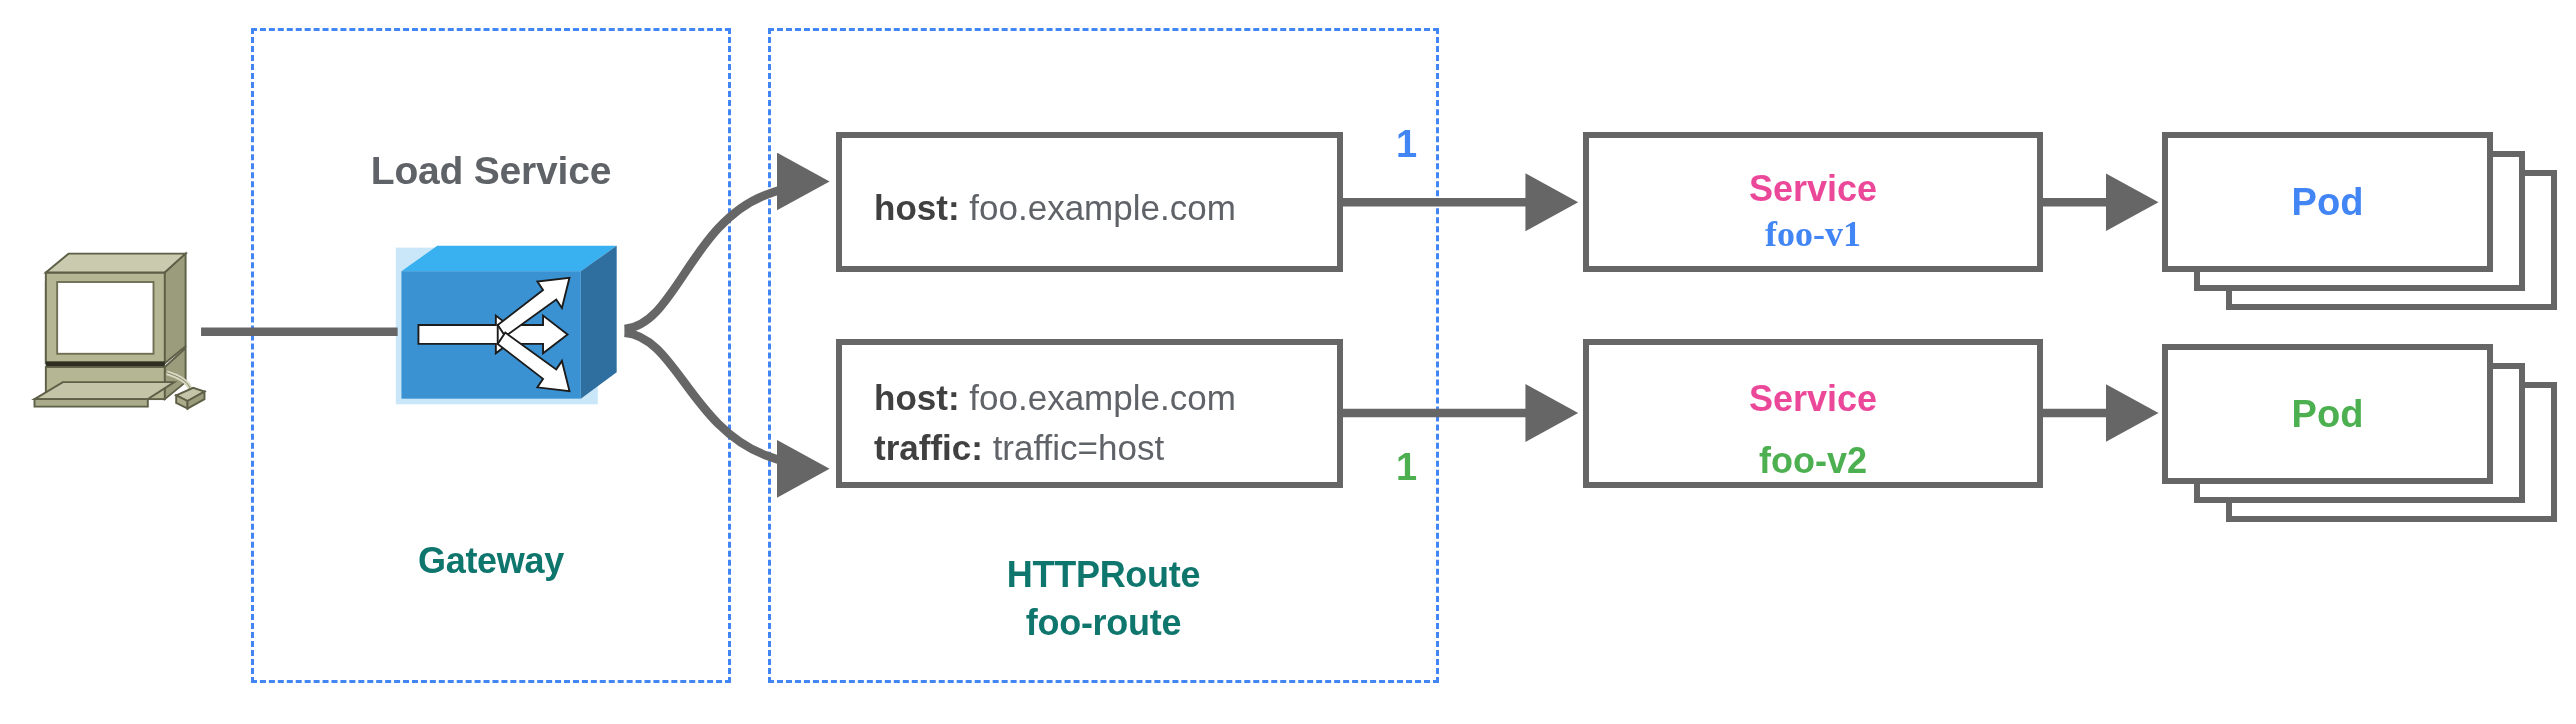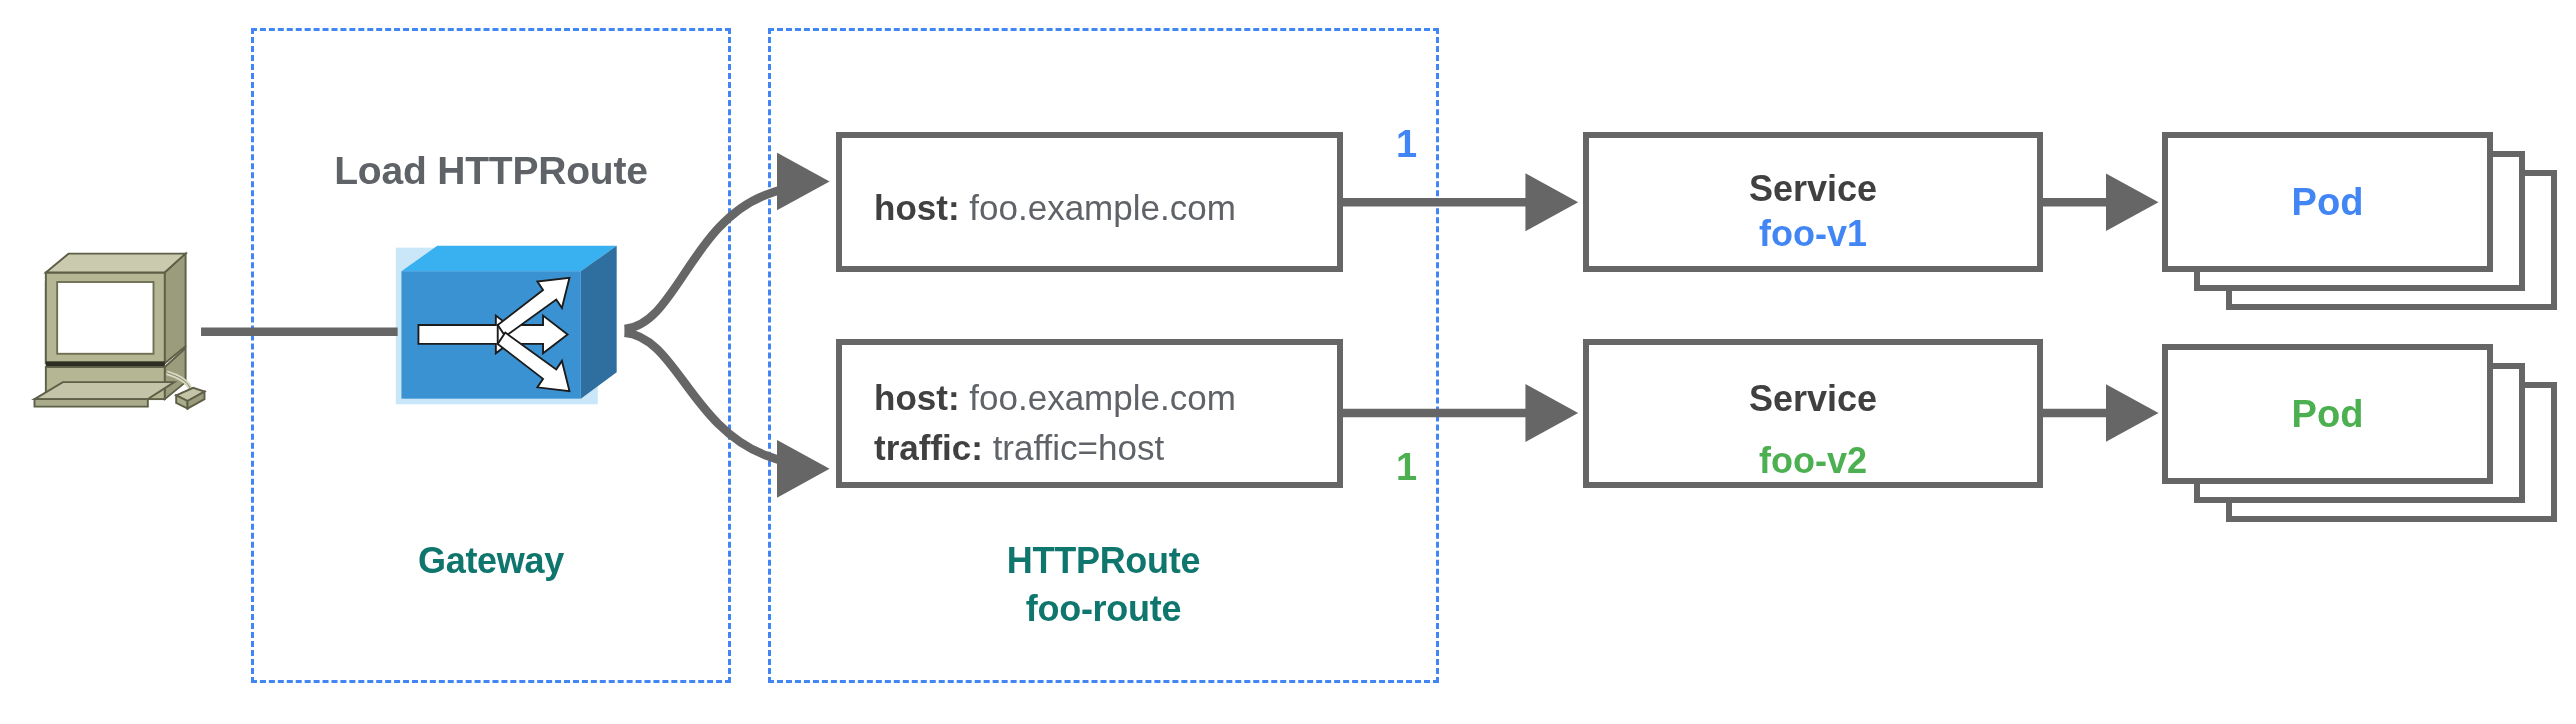--- a/index.html
+++ b/index.html
@@ -47,21 +47,21 @@
     position: absolute;
     left: 0; right: 0;
     text-align: center;
     font-size: 36px;
     color: #5f6368;
     line-height: 1.36;
     white-space: nowrap;
   }
   .blue { color: #4285f4; font-weight: bold; }
   .green { color: #4caf50; font-weight: bold; }
-  .gray-strong { color: #404040; font-weight: bold; }
+  .gray-strong { color: #ec4899; font-weight: bold; }
 
   
   .routetext {
     position: absolute;
     font-size: 35px;
     color: #5f6368;
     line-height: 1.42;
     white-space: nowrap;
   }
   .routetext .k { font-weight: bold; color: #404040; }
@@ -144,21 +144,21 @@
     <polygon points="10,160 130,160 130,168 10,168" fill="#aaab8b" stroke="#5d5f47" stroke-width="2"></polygon>
 
     <path d="M150,132 C176,140 180,152 170,160" fill="none" stroke="#d8d9c2" stroke-width="5"></path>
     <path d="M150,132 C176,140 180,152 170,160" fill="none" stroke="#7c7d62" stroke-width="1"></path>
 
     <polygon points="160,156 178,148 190,152 172,162" fill="#c3c4a8" stroke="#5d5f47" stroke-width="2"></polygon>
     <polygon points="160,156 172,162 172,170 160,164" fill="#aaab8b" stroke="#5d5f47" stroke-width="2"></polygon>
     <polygon points="172,162 190,152 190,160 172,170" fill="#9b9c7c" stroke="#5d5f47" stroke-width="2"></polygon>
   </svg>
 
-  <div class="lb-title" style="left:251px; top:149px; width:480px;">Load HTTPRoute</div>
+  <div class="lb-title" style="left:251px; top:149px; width:480px;">Load Service</div>
 
   <svg class="icon-svg" style="left:392px; top:238px; width:236px; height:175px;" viewBox="0 0 250 185">
 
     <rect x="4" y="10" width="214" height="166" fill="#9fd3f5" opacity="0.55"></rect>
 
     <polygon points="10,35 48,8 238,8 200,35" fill="#39b0ef"></polygon>
 
     <polygon points="200,35 238,8 238,142 200,170" fill="#2e6fa0"></polygon>
 
     <rect x="10" y="35" width="190" height="135" fill="#3a92d2"></rect>
@@ -187,21 +187,21 @@
     </div>
     <div class="routetext" style="left:32px; top:78px;">
       <span class="k">traffic:</span>
       <span>traffic=host</span>
     </div>
   </div>
   <div class="weight w-green" style="left:1396px; top:446px;">1</div>
 
   <div class="nodebox" style="left:1583px; top:132px; width:460px; height:140px;">
     <div class="box-text gray-strong" style="top:26.5px;">Service</div>
-    <div class="box-text blue" style="top:72px;">foo-v1</div>
+    <div class="box-text blue" style="top:72px;font-family:Liberation Serif, serif;">foo-v1</div>
   </div>
 
   <div class="nodebox" style="left:1583px; top:339px; width:460px; height:149px;">
     <div class="box-text gray-strong" style="top:30px;">Service</div>
     <div class="box-text green" style="top:92px;">foo-v2</div>
   </div>
 
   <div class="podstack" style="left:2162px; top:132px; width:397px; height:203px;">
     <div class="sheet" style="left:64px; top:38px; width:331px; height:140px;"></div>
     <div class="sheet" style="left:32px; top:19px; width:331px; height:140px;"></div>
@@ -235,19 +235,19 @@
 
     <line x1="2160" y1="214" x2="2274" y2="214" stroke="#666666" stroke-width="9" marker-end="url(#arrowhead)"></line>
 
     <line x1="2160" y1="437" x2="2274" y2="437" stroke="#666666" stroke-width="9" marker-end="url(#arrowhead)"></line>
   </svg>
 
   <div class="scope-label" style="left:251px; top:537px; width:480px;">
     <div>Gateway</div>
   </div>
 
-  <div class="scope-label" style="left:768px; top:537px; width:671px;">
+  <div class="scope-label" style="left:768px; top:551px; width:671px;">
     <div>HTTPRoute</div>
     <div>foo-route</div>
   </div>
 
 </div>
 
 
 </body></html>

